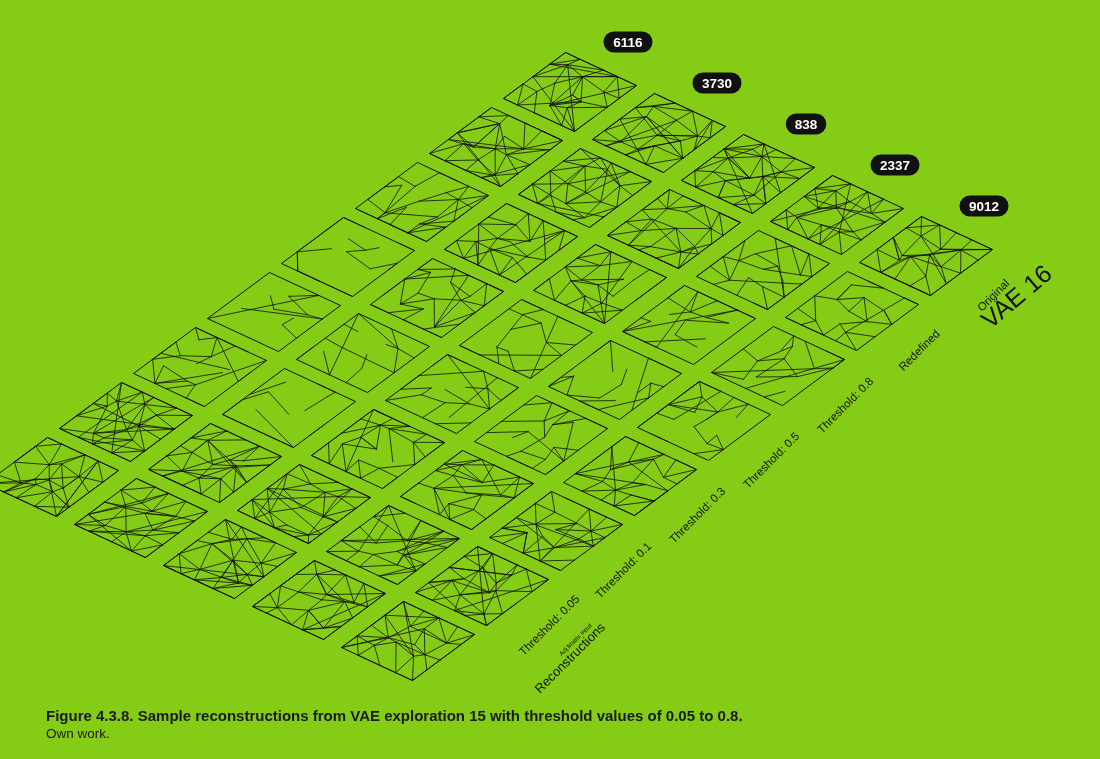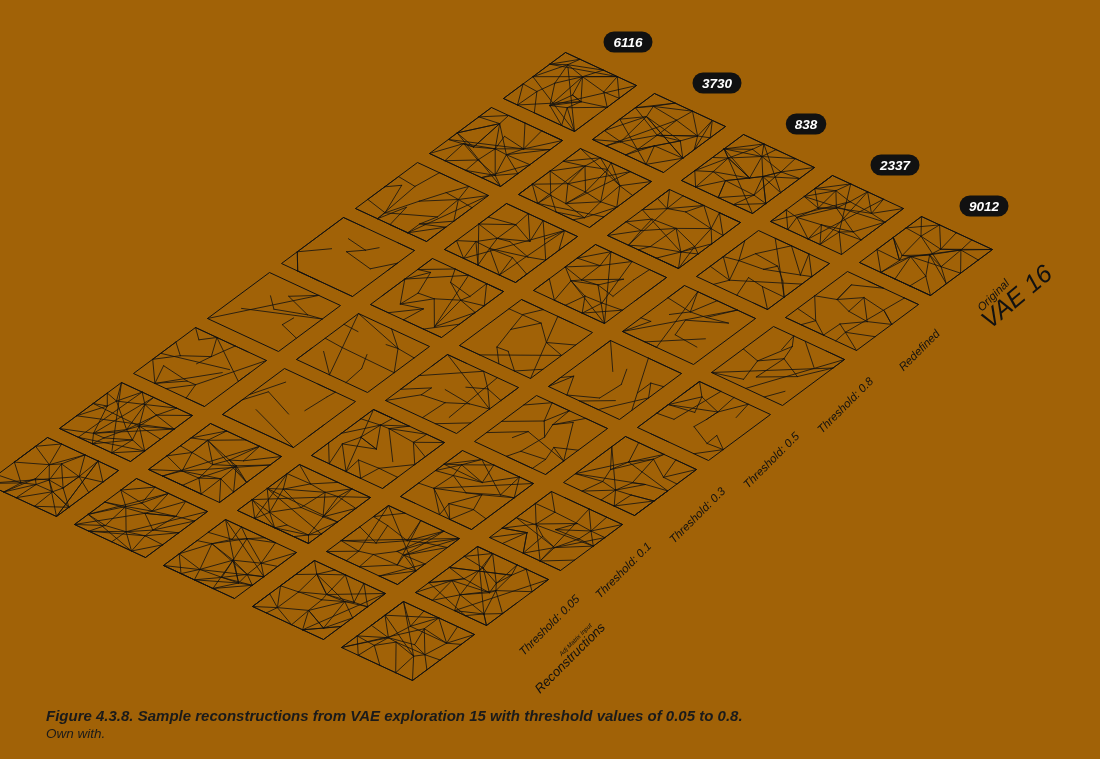--- a/index.html
+++ b/index.html
@@ -1,18 +1,18 @@
 <!DOCTYPE html>
 <html><head>
 <meta charset="utf-8">
 <style>
   html,body{margin:0;padding:0;background:#e8e8e8;}
   .page{
-    width:1100px;height:759px;background:#a16207;position:relative;
-    font-family:"Liberation Sans",sans-serif;overflow:hidden;margin:0 auto;font-style:italic;
+    width:1100px;height:759px;background:#84cc16;position:relative;
+    font-family:"Liberation Sans",sans-serif;overflow:hidden;margin:0 auto;
   }
   figure{margin:0;padding:0;}
   #fig-svg{display:block;width:1100px;height:700px;}
   figcaption{padding-left:46px;padding-right:40px;margin-top:6px;color:#1a1a1a;}
   .cap-bold{font-weight:bold;font-size:15px;line-height:19px;display:block;}
   .cap-normal{font-size:13.5px;line-height:18px;display:block;}
 </style>
 </head>
 <body>
 
@@ -205,16 +205,16 @@
         <text transform="translate(700,518) rotate(-45)" text-anchor="middle" font-size="11.5" font-weight="normal" fill="#111111">Threshold: 0.3</text>
         <text transform="translate(774,463) rotate(-45)" text-anchor="middle" font-size="11.5" font-weight="normal" fill="#111111">Threshold: 0.5</text>
         <text transform="translate(848,408) rotate(-45)" text-anchor="middle" font-size="11.5" font-weight="normal" fill="#111111">Threshold: 0.8</text>
         <text transform="translate(922,353) rotate(-45)" text-anchor="middle" font-size="11.5" font-weight="normal" fill="#111111">Redefined</text>
         <text transform="translate(996,298) rotate(-45)" text-anchor="middle" font-size="11.5" font-weight="normal" fill="#111111">Original</text>
         <text transform="translate(573,661) rotate(-45)" text-anchor="middle" font-size="13" font-weight="normal" fill="#111111">Reconstructions</text>
         <text transform="translate(1022,303) rotate(-40)" text-anchor="middle" font-size="25" font-weight="normal" fill="#111111">VAE 16</text>
       </svg>
     <figcaption>
       <span class="cap-bold">Figure 4.3.8. Sample reconstructions from VAE exploration 15 with threshold values of 0.05 to 0.8.</span>
-      <span class="cap-normal">Own with.</span>
+      <span class="cap-normal">Own work.</span>
     </figcaption>
   </figure>
 </div>
 
 </body></html>

